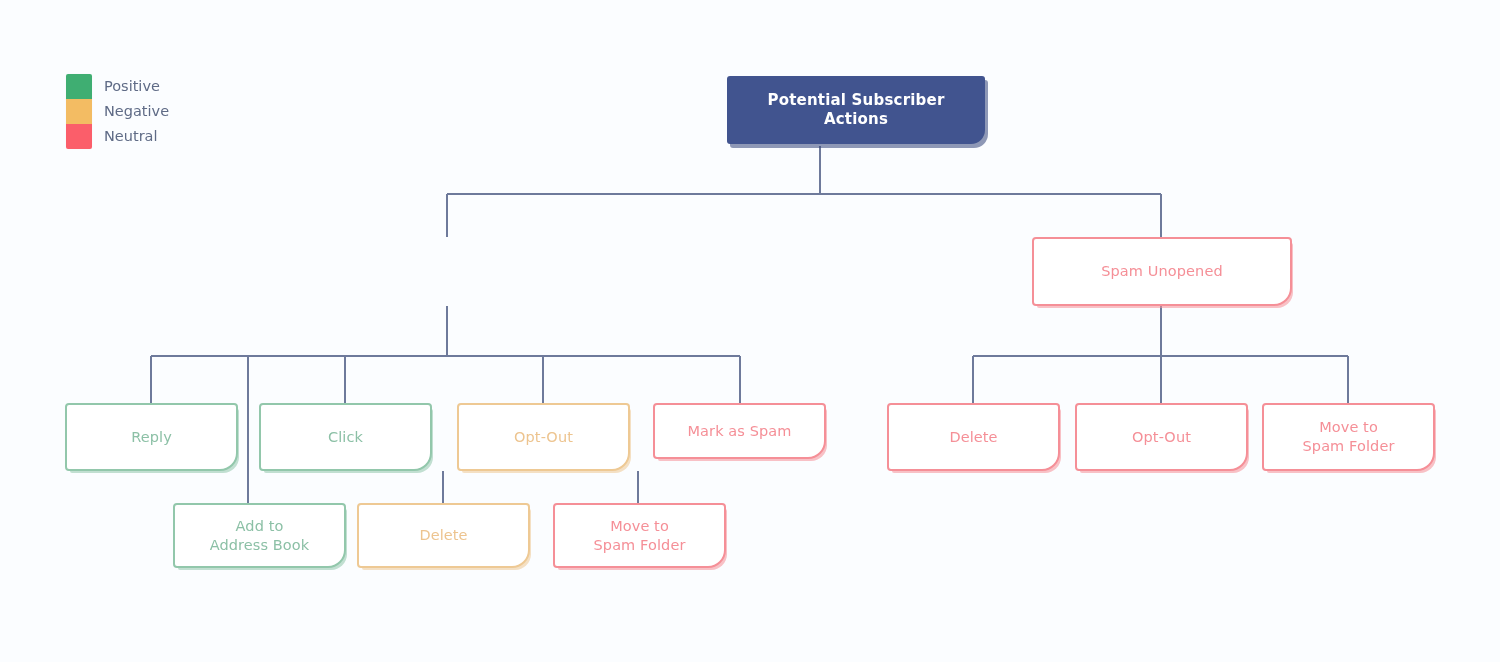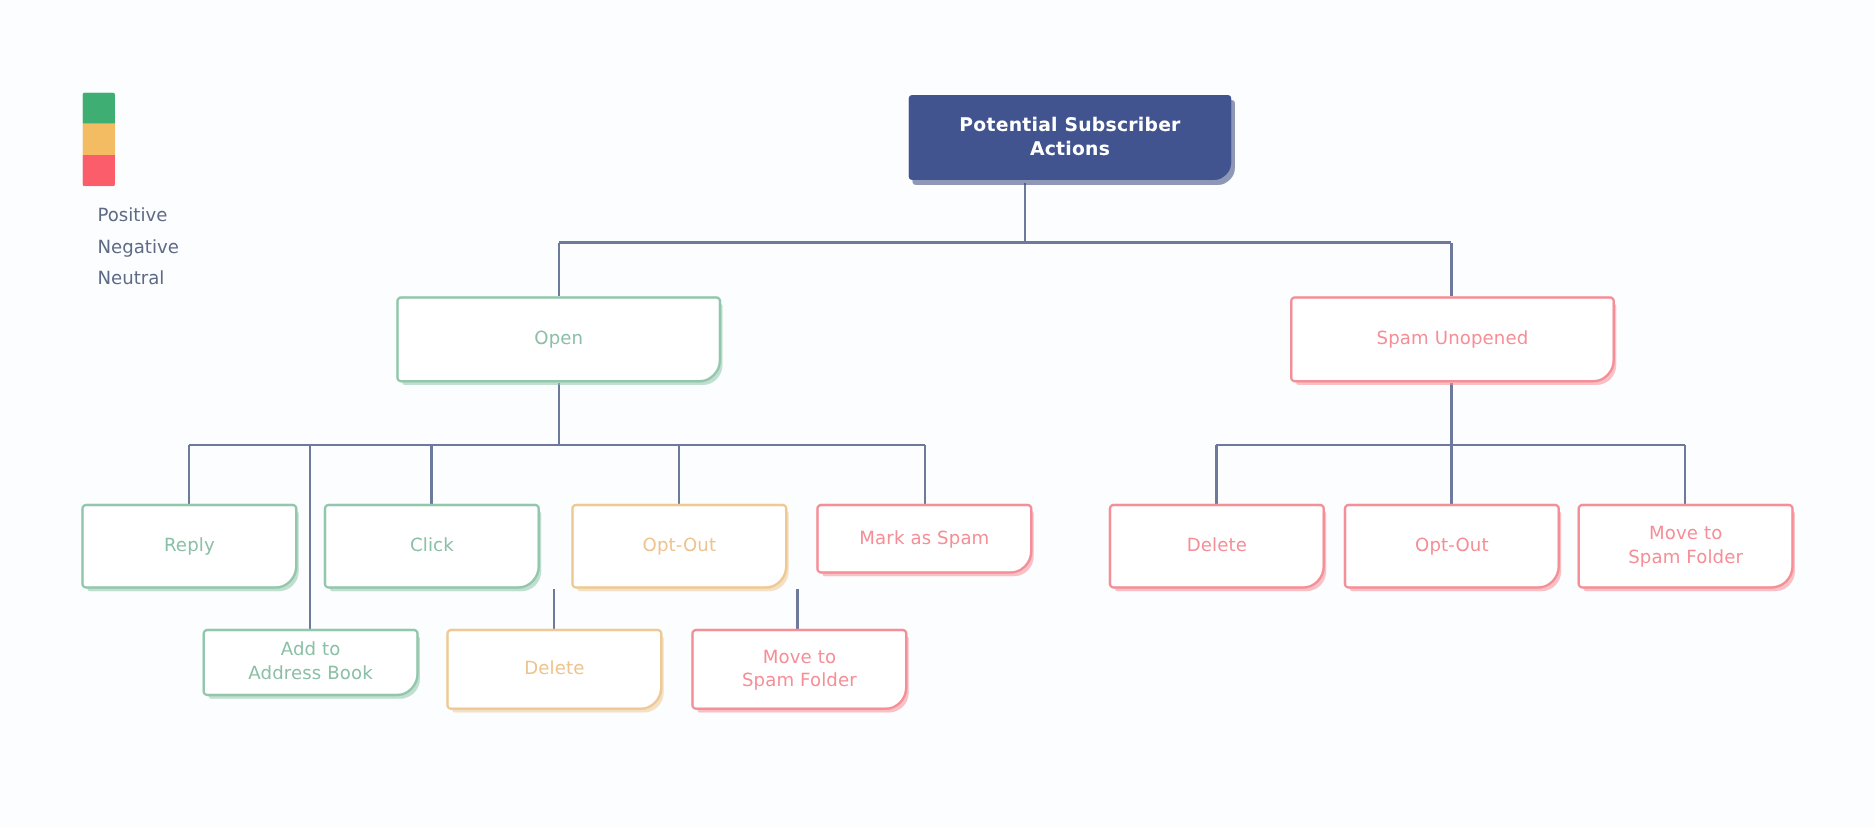--- a/index.html
+++ b/index.html
@@ -18,23 +18,22 @@
     background: #fbfdff;
     overflow: hidden;
   }
 
   
   #legend {
     position: absolute;
     left: 66px;
     top: 74px;
     display: flex;
-    flex-direction: column;
+    flex-direction: row;
     align-items: flex-start;
-    gap: 12px;
   }
   #legend-swatches {
     display: flex;
     flex-direction: column;
     width: 26px;
     border-radius: 2px;
     overflow: hidden;
     box-shadow: 0 0 0 0.5px rgba(0,0,0,0.02);
   }
   .legend-swatch { width: 26px; height: 25px; }
@@ -149,23 +148,20 @@
       <path d="M973,356 L973,403"></path>
       <path d="M1161,356 L1161,403"></path>
       <path d="M1348,356 L1348,403"></path>
     </g>
   </svg>
 
   <div class="node root" style="left: 691px; top: 76px; width: 258px; height: 68px; background: rgb(65, 84, 143); color: rgb(255, 255, 255);">
     <span class="node-label">Potential Subscriber Actions</span>
   </div>
 
-  <div class="node positive" style="left:317px; top:237px; width:260px; height:69px;">
-    <span class="node-label">Open</span>
-  </div>
 
   <div class="node negative" style="left:1032px; top:237px; width:260px; height:69px;">
     <span class="node-label">Spam Unopened</span>
   </div>
 
   <div class="node positive" style="left:65px; top:403px; width:173px; height:68px;">
     <span class="node-label">Reply</span>
   </div>
 
   <div class="node positive" style="left:259px; top:403px; width:173px; height:68px;">
@@ -173,21 +169,21 @@
   </div>
 
   <div class="node neutral" style="left:457px; top:403px; width:173px; height:68px;">
     <span class="node-label">Opt-Out</span>
   </div>
 
   <div class="node negative" style="left:653px; top:403px; width:173px; height:56px;">
     <span class="node-label">Mark as Spam</span>
   </div>
 
-  <div class="node positive" style="left:162px; top:503px; width:173px; height:54px;">
+  <div class="node positive" style="left:173px; top:503px; width:173px; height:65px;">
     <span class="node-label">Add to<br>Address Book</span>
   </div>
 
   <div class="node neutral" style="left:357px; top:503px; width:173px; height:65px;">
     <span class="node-label">Delete</span>
   </div>
 
   <div class="node negative" style="left:553px; top:503px; width:173px; height:65px;">
     <span class="node-label">Move to<br>Spam Folder</span>
   </div>

